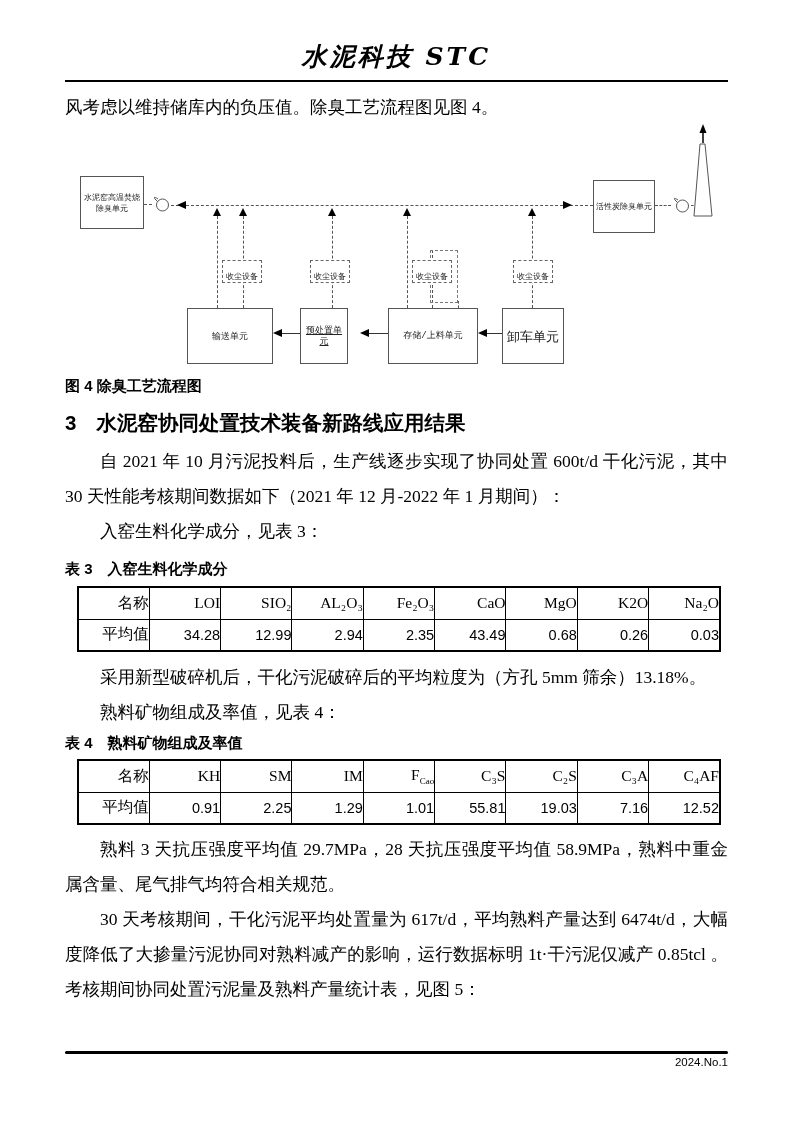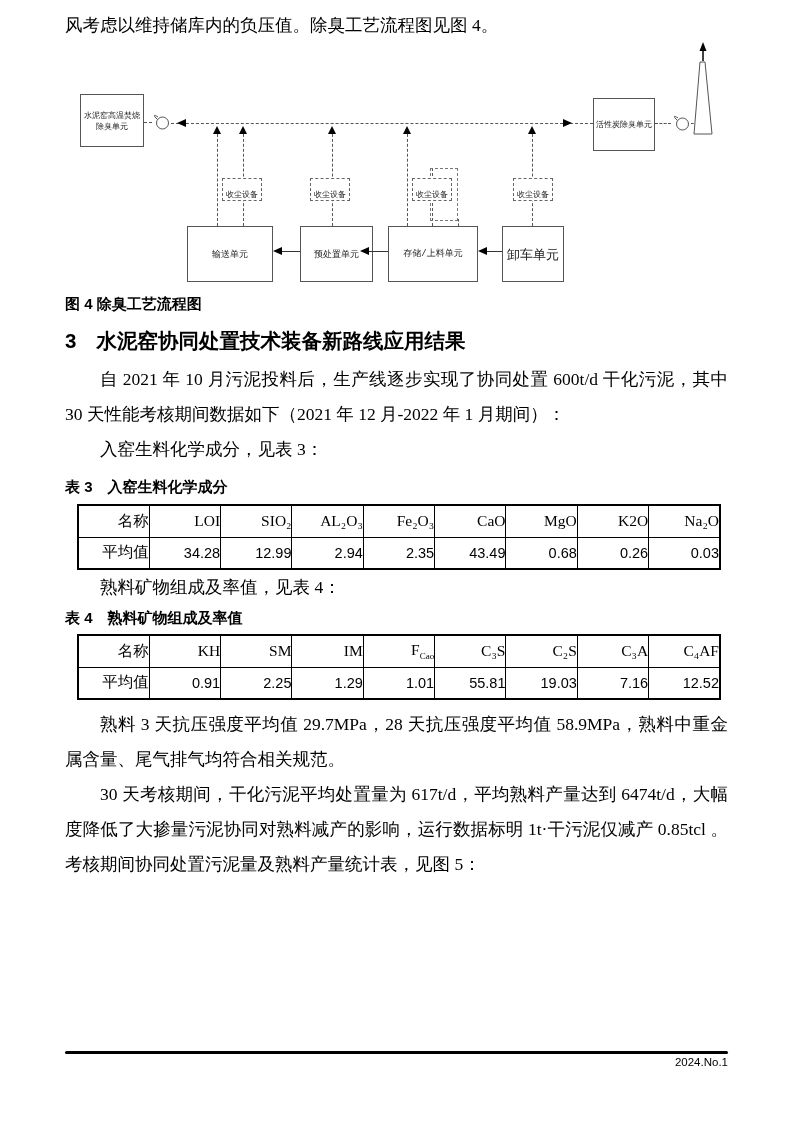--- a/index.html
+++ b/index.html
@@ -60,20 +60,23 @@
   .page-number { position:absolute; left:0; top:1056px; width:100%; text-align:center;
     font-family:"Liberation Sans","DejaVu Sans",sans-serif; font-size:11.5px; }
   .issue-number { position:absolute; right:65px; top:1056px;
     font-family:"Liberation Sans","DejaVu Sans",sans-serif; font-size:11.5px; }
 </style>
 </head>
 <body>
 
 <div class="page">
 
+  <div class="journal-header">
+    <div class="journal-title">水泥科技 STC</div>
+  </div>
 
   <p class="bodyline intro">风考虑以维持储库内的负压值。除臭工艺流程图见图 4。</p>
 
   <div class="diagram">
 
     <div class="ubox" style="left:15px; top:52px; width:64px; height:53px;">
       <span>水泥窑高温焚烧除臭单元</span>
     </div>
     <div class="hdash" style="left:79px; top:80px; width:8px;"></div>
     <svg class="fan" style="left:86px; top:71px;" width="20" height="18" viewBox="0 0 20 18">
@@ -125,21 +128,21 @@
     <div class="dustbox" style="left:347px; top:136px; width:40px; height:23px;">
       <span>收尘设备</span>
     </div>
     <div class="dustbox" style="left:448px; top:136px; width:40px; height:23px;">
       <span>收尘设备</span>
     </div>
 
     <div class="ubox" style="left:122px; top:184px; width:86px; height:56px; font-size:9px;">
       <span>输送单元</span>
     </div>
-    <div class="ubox" style="left:235px; top:184px; width:73px; height:56px; font-size:9px;">
+    <div class="ubox" style="left:235px; top:184px; width:48px; height:56px; font-size:9px;text-decoration:underline;">
       <span>预处置单元</span>
     </div>
     <div class="ubox" style="left:323px; top:184px; width:90px; height:56px; font-size:9px;font-family:Liberation Mono, monospace;">
       <span>存储/上料单元</span>
     </div>
     <div class="ubox" style="left:437px; top:184px; width:62px; height:56px; font-size:13px;">
       <span>卸车单元</span>
     </div>
 
     <div class="sline" style="left:217px; top:209px; width:18px;"></div>
@@ -180,20 +183,21 @@
       <td class="num">2.94</td>
       <td class="num">2.35</td>
       <td class="num">43.49</td>
       <td class="num">0.68</td>
       <td class="num">0.26</td>
       <td class="num">0.03</td>
     </tr>
   </tbody>
     </table>
 
+  <p class="bodyline ind p3">采用新型破碎机后，干化污泥破碎后的平均粒度为（方孔 5mm 筛余）13.18%。</p>
   <p class="bodyline ind">熟料矿物组成及率值，见表 4：</p>
 
   <div class="caption t4cap">表 4　熟料矿物组成及率值</div>
   <table class="data-table" style="margin-top:5px;">
     <tbody>
         <tr>
       <th>名称</th>
       <th>KH</th>
       <th>SM</th>
       <th>IM</th>

